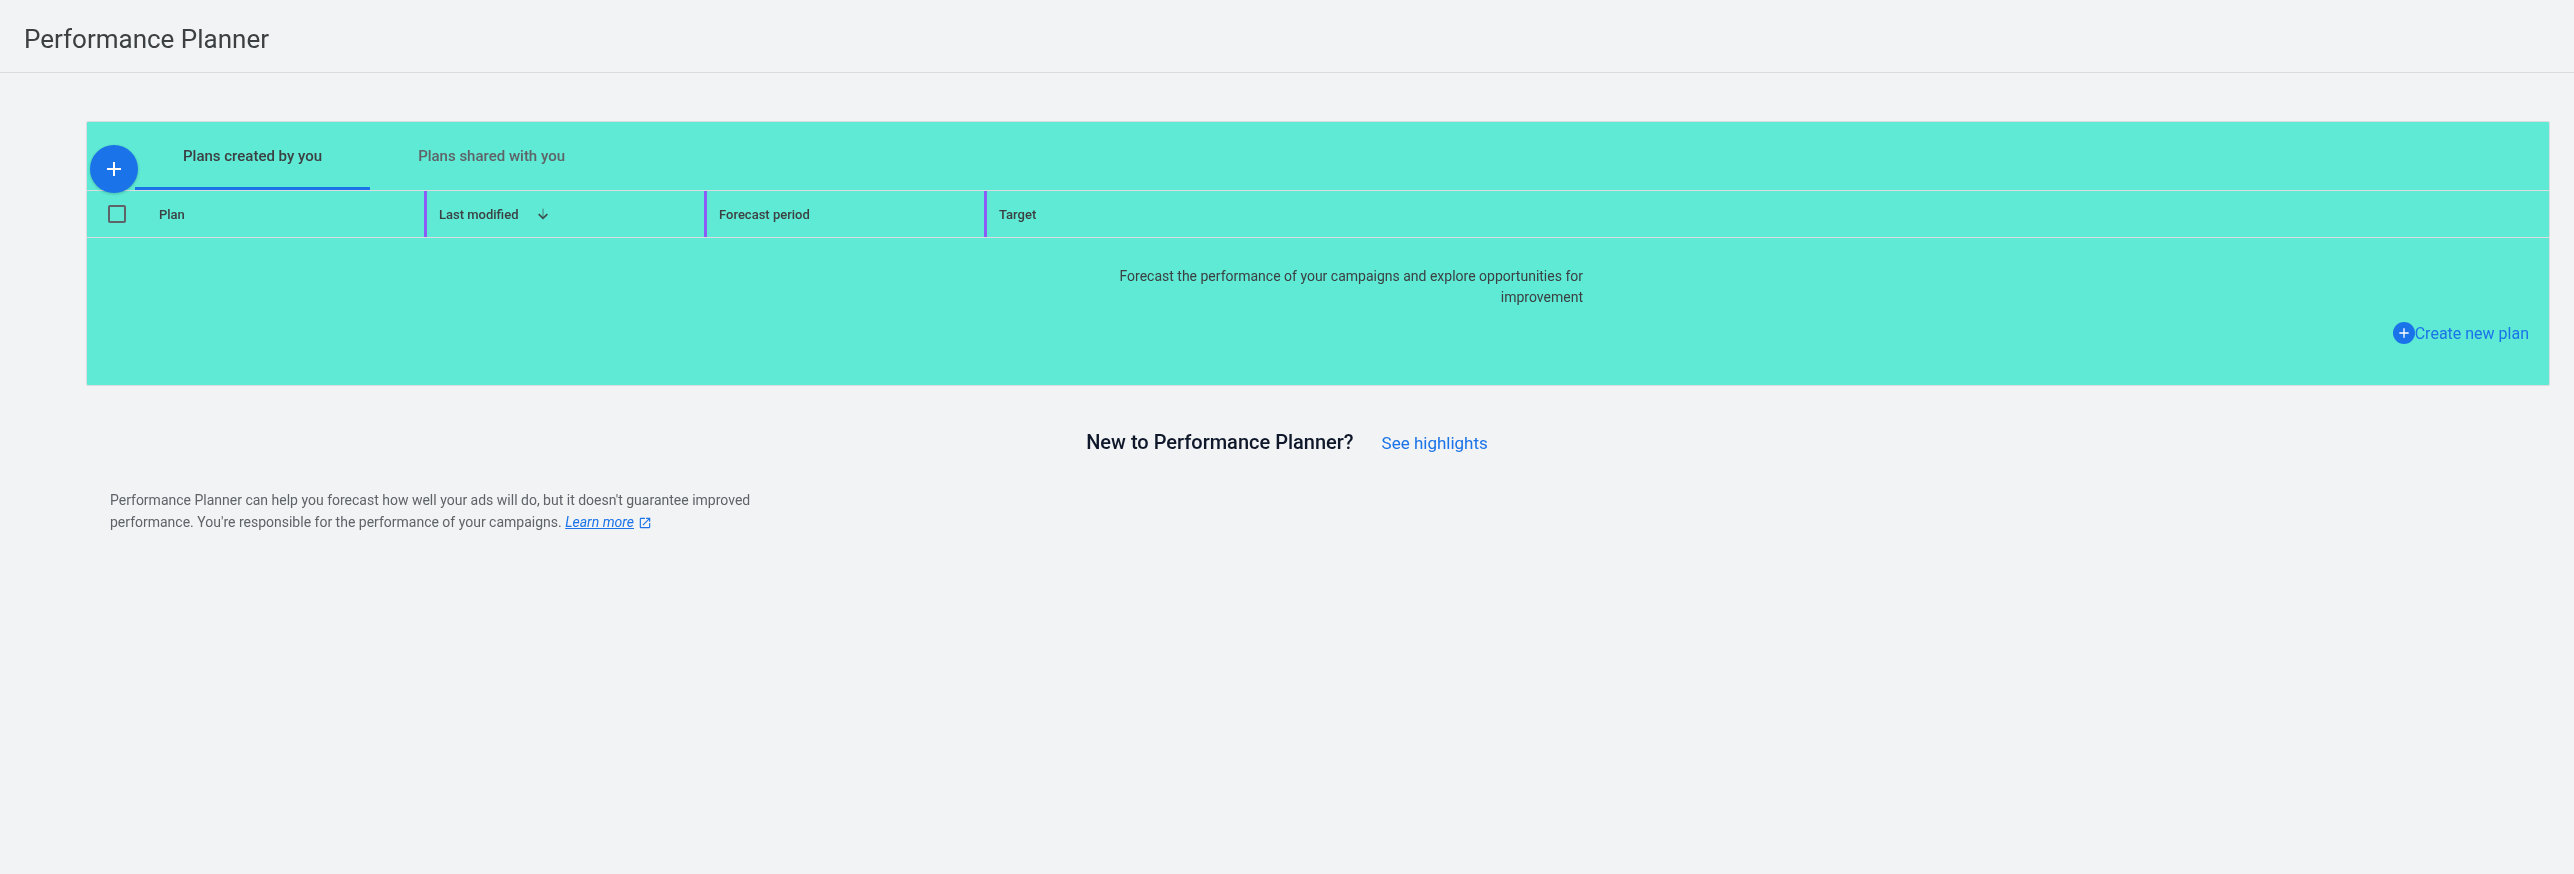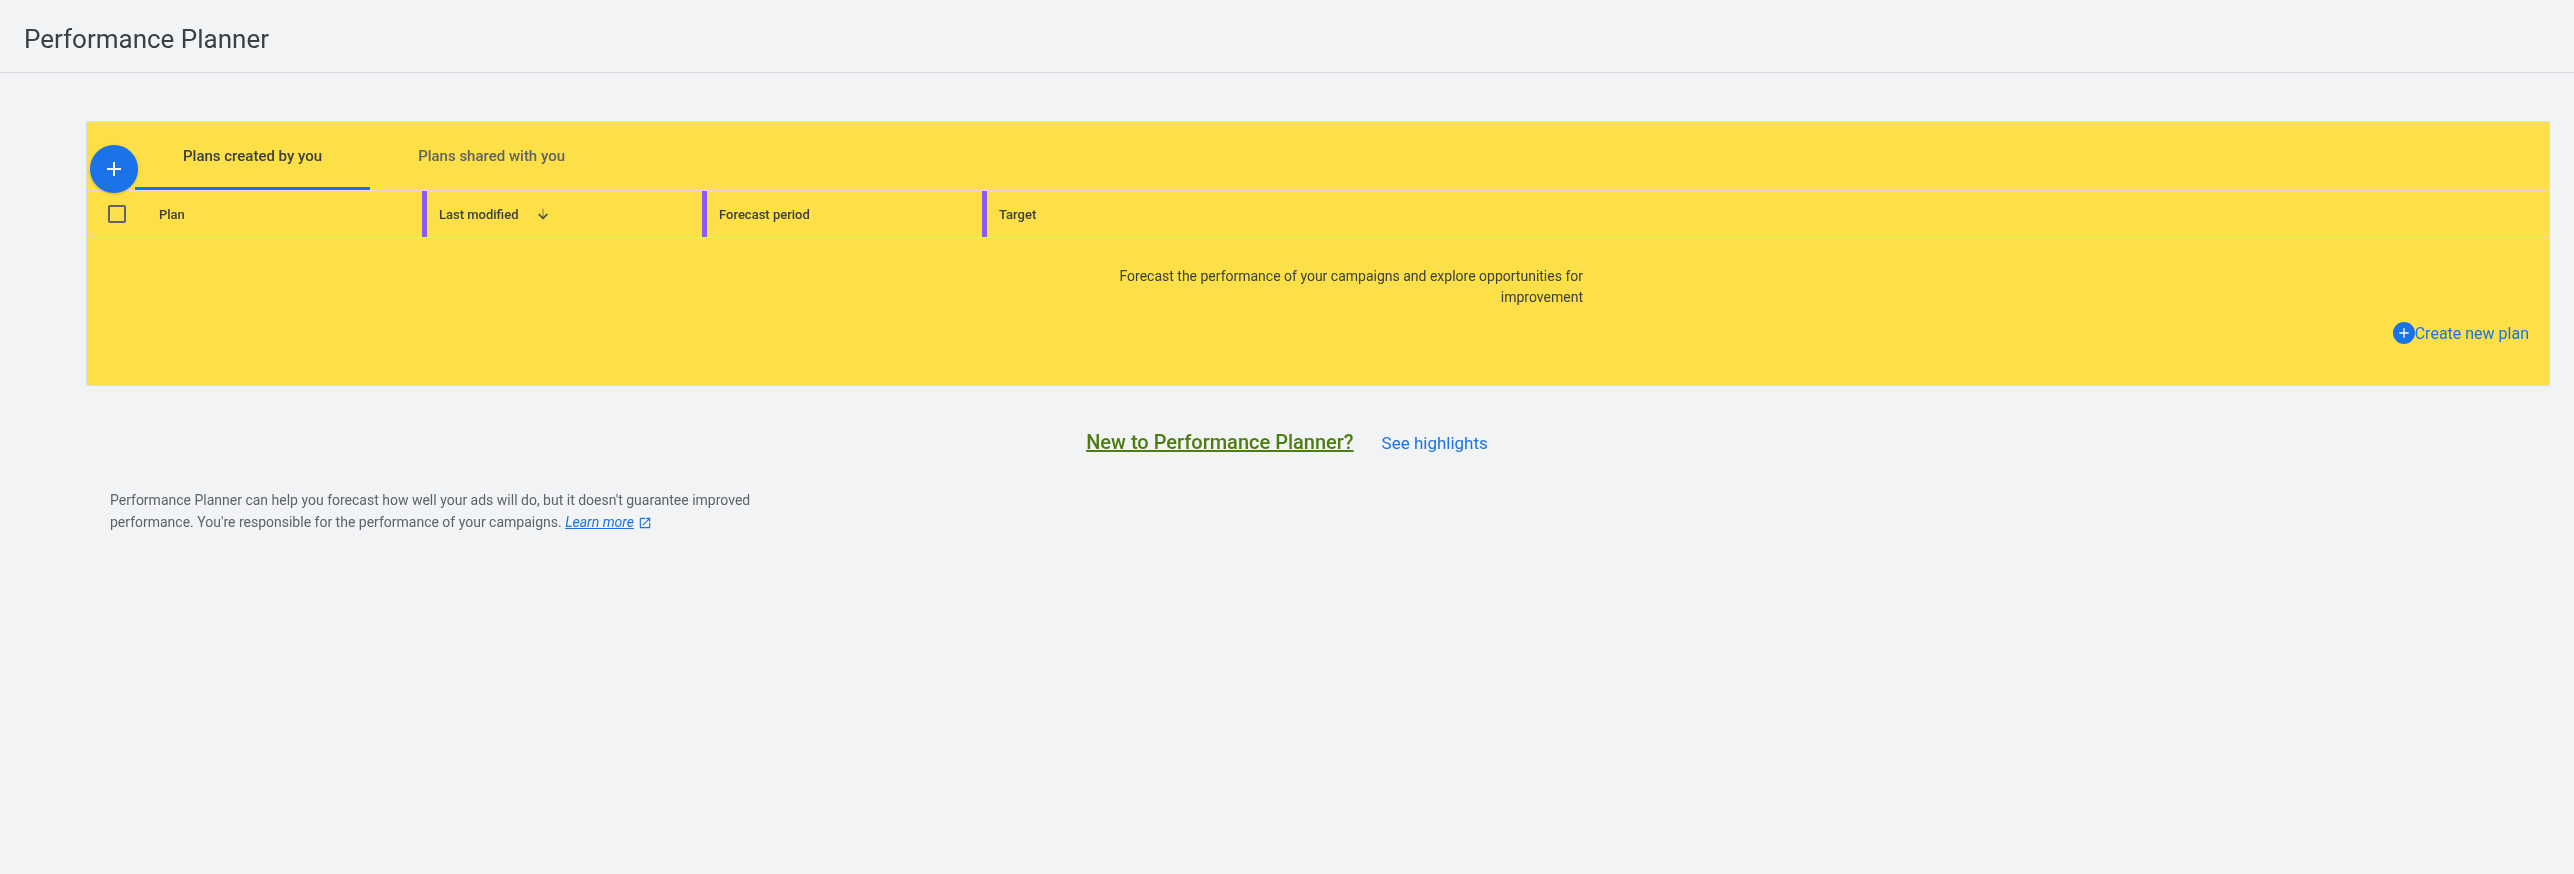--- a/index.html
+++ b/index.html
@@ -40,21 +40,21 @@
       justify-content: center;
       box-shadow: 0 1px 3px rgba(0,0,0,0.2);
       z-index: 10;
     }
     .fab-button svg {
       width: 24px;
       height: 24px;
       fill: white;
     }
     .card {
-      background: #fde047;
+      background: #5eead4;
       border: 1px solid #dadce0;
       margin: 48px 0 0 62px;
       border-radius: 2px;
     }
     .tabs-row {
       display: flex;
       height: 68px;
       align-items: stretch;
       padding-left: 48px;
     }
@@ -88,21 +88,21 @@
       height: 48px;
       align-items: stretch;
     }
     .th-cell {
       display: flex;
       align-items: center;
       padding: 0 12px;
       font-size: 13px;
       color: #3c4043;
       font-weight: 500;
-      border-right: 5px solid #8b5cf6;
+      border-right: 3px solid #8b5cf6;
     }
     .th-cell:last-child {
       border-right: none;
     }
     .th-checkbox {
       width: 60px;
       justify-content: center;
       border-right: none;
     }
     .checkbox-box {
@@ -165,24 +165,23 @@
       width: 16px;
       height: 16px;
       fill: white;
     }
     .highlights-row {
       text-align: center;
       padding: 44px 0 20px;
     }
     .highlights-heading {
       font-size: 20px;
-      color: #4d7c0f;
+      color: #0f172a;
       font-weight: 500;
       margin-right: 24px;
-      text-decoration: underline;
     }
     .highlights-link {
       font-size: 17px;
       color: #1a73e8;
       cursor: pointer;
     }
     .disclaimer {
       padding: 16px 0 24px 86px;
       font-size: 14px;
       color: #5f6368;

